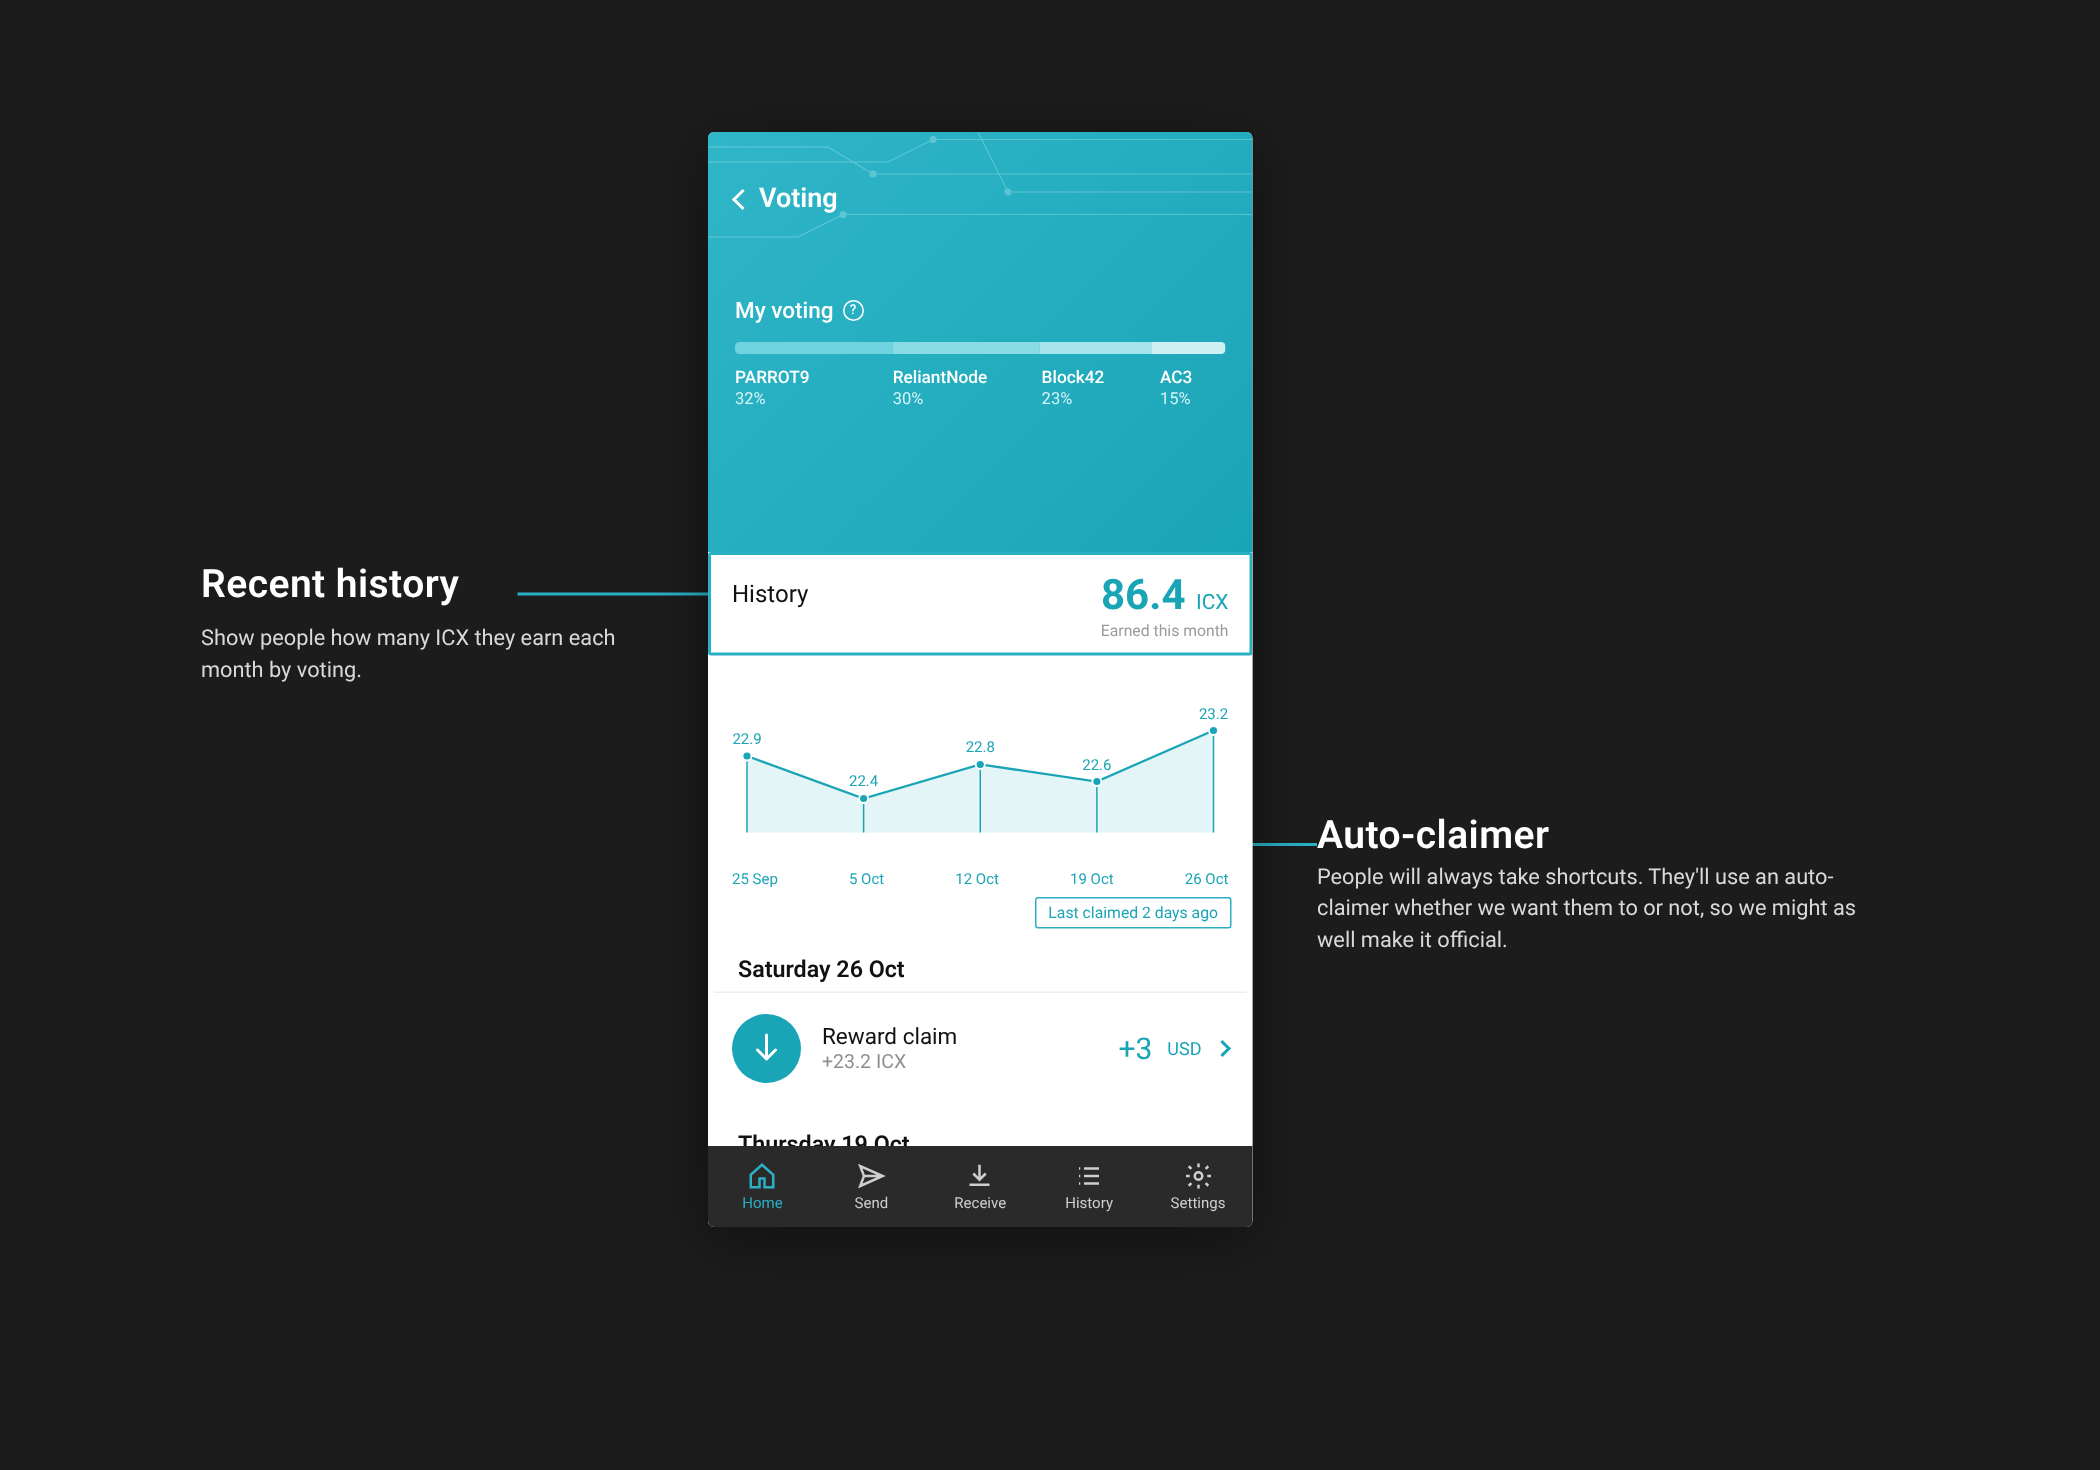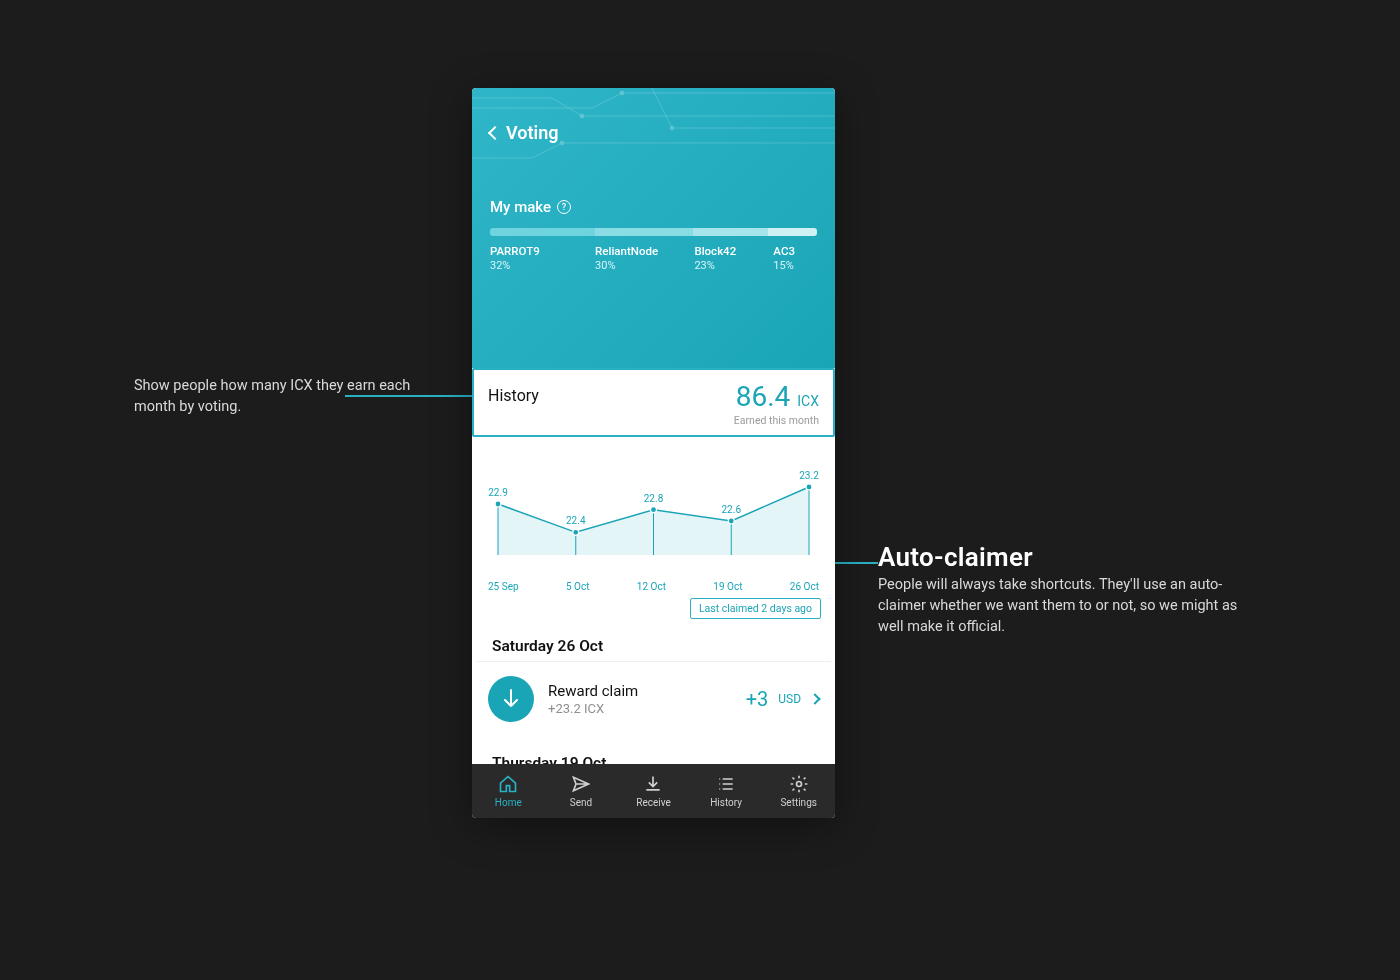--- a/index.html
+++ b/index.html
@@ -41,21 +41,21 @@
   .tabs { position: absolute; bottom: 0; left: 18px; display: flex; }
   .tab { padding: 12px 18px 10px; font-size: 15px; font-weight: 500; cursor: pointer; }
   .tab.active { background: #fff; color: #1aa5b7; border-radius: 4px 4px 0 0; }
   .tab.inactive { color: #e9fafc; }
 
   
   .content { position: absolute; top: 280px; bottom: 54px; left: 0; right: 0; background: #fff; overflow: hidden; }
   .history-card { margin: 0; padding: 10px 14px 8px; border: 2px solid #2ab0c4; border-radius: 2px; display: flex; justify-content: space-between; align-items: flex-start; }
   .history-card .label { font-size: 16px; color: #111; font-weight: 400; padding-top: 6px; }
   .history-card .amount { text-align: right; }
-  .history-card .big { color: #1aa5b7; font-size: 28px; font-weight: 400; }
+  .history-card .big { color: #1aa5b7; font-size: 28px; font-weight: 700; }
   .history-card .unit { color: #1aa5b7; font-size: 14px; margin-left: 3px; }
   .history-card .sub { color: #9b9b9b; font-size: 10.5px; margin-top: 1px; }
 
   .chart-wrap { padding: 8px 14px 0 14px; }
   .chart { width: 100%; height: 130px; }
   .chart-xaxis { display: flex; justify-content: space-between; padding: 2px 2px 0; }
   .chart-xaxis span { font-size: 10px; color: #1aa5b7; }
 
   .last-claimed { margin: 6px 14px 0 auto; width: fit-content; padding: 3px 8px; border: 1.5px solid #2ab0c4; border-radius: 2px; font-size: 10.5px; color: #1aa5b7; }
 
@@ -78,20 +78,21 @@
   .nav-item span { font-size: 10px; color: #cfcfcf; }
   .nav-item.active span { color: #2ab0c4; }
   .nav-item.active svg { stroke: #2ab0c4; }
 </style>
 </head>
 <body>
 
 <div class="stage">
 
   <div class="annot-left">
+    <h2>Recent history</h2>
     <p>Show people how many ICX they earn each month by voting.</p>
   </div>
   <div class="connector-left"></div>
 
   <div class="annot-right">
     <h2>Auto-claimer</h2>
     <p>People will always take shortcuts. They'll use an auto-claimer whether we want them to or not, so we might as well make it official.</p>
   </div>
   <div class="connector-right"></div>
 
@@ -111,21 +112,21 @@
         </g>
       </svg>
 
       <div class="back-row">
         <div class="chev-left"></div>
         <div class="back-title">Voting</div>
       </div>
 
       <div class="myvotes">
         <div class="myvotes-label">
-          <span>My make</span>
+          <span>My voting</span>
           <span class="help-icon">?</span>
         </div>
         <div class="vote-bar" id="vote-bar">
             <div class="seg" style="width: 32%; background: rgb(111, 212, 223);"></div>
             <div class="seg" style="width: 30%; background: rgb(138, 220, 228);"></div>
             <div class="seg" style="width: 23%; background: rgb(166, 229, 235);"></div>
             <div class="seg" style="width: 15%; background: rgb(208, 241, 244);"></div>
           </div>
         <div class="vote-items" id="vote-items">
             <div class="vote-item" style="width: 32%;">

